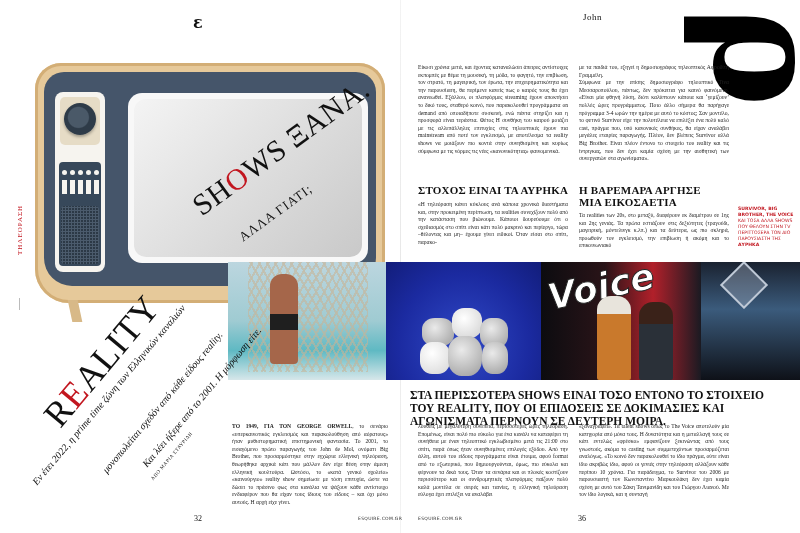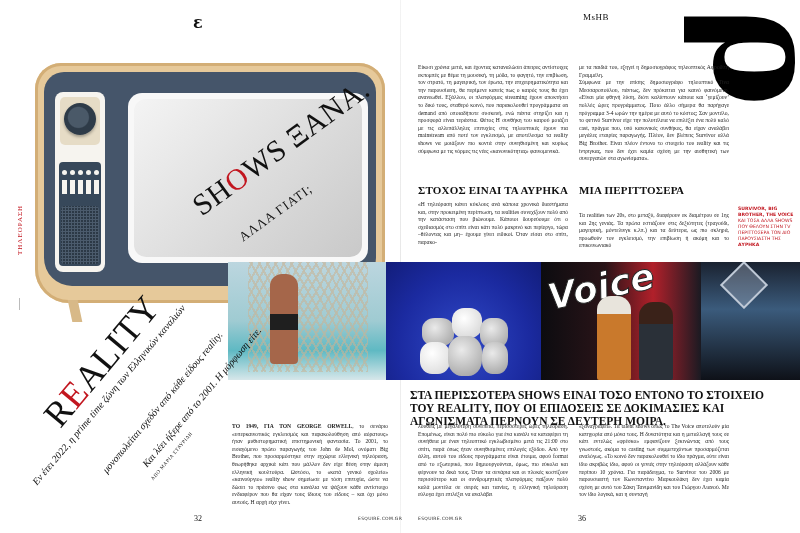--- a/index.html
+++ b/index.html
@@ -69,21 +69,21 @@
 
   .folio { font-size:8px; font-family:"Liberation Serif", serif; }
   .footer-url { font-size:4.5px; font-family:"DejaVu Sans",sans-serif; letter-spacing:0.3px; color:#333; }
 </style>
 </head>
 <body>
 
 <div class="abs spine"></div>
 
 <div class="abs logo-mark">ε</div>
-<div class="abs running-head">MsHB</div>
+<div class="abs running-head">John</div>
 <div class="abs big-letter">ρ</div>
 
 <div>
   <div class="abs tv"></div>
   <div class="abs tv-body"></div>
   <div class="abs tv-panel"></div>
   <div class="abs tv-knob-bg"></div>
   <div class="abs tv-knob"></div>
   <div class="abs tv-btnbar"></div>
   <div class="abs tv-dot" style="left:62px"></div>
@@ -148,21 +148,22 @@
 <div class="abs subhead" style="left:418px;top:184px;width:160px">ΣΤΟΧΟΣ ΕΙΝΑΙ ΤΑ ΑΥΡΗΚΑ</div>
 <div class="abs col" style="left:418px;top:201px;width:150px">
   <span>«Η τηλεόραση κάνει κύκλους ανά κάποια χρονικά διαστήματα και, στην προκειμένη περίπτωση, τα realities συνεχίζουν πολύ από την κατάσταση που βιώνουμε. Κάποιοι δουρεύουμε ότι ο σχεδιασμός στο σπίτι είναι κάτι πολύ μακρινό και περίεργο, τώρα –θέλοντας και μη– έχουμε γίνει ειδικοί. Όταν είσαι στο σπίτι, παρακο-</span>
 </div>
 
 <div class="abs col" style="left:579px;top:64px;width:150px">
   <span>με τα παιδιά του, εξηγεί η δημοσιογράφος τηλεοπτικός Αφροδίτη Γραμμέλη.</span><br>
   <span>Σύμφωνα με την επίσης δημοσιογράφο τηλεοπτικό Τίνα Μεσσαροπούλου, πάντως, δεν πρόκειται για καινό φαινόμενο. «Είναι μία φθηνή λύση, διότι καλύπτουν κάποια και ‘γεμίζουν’ πολλές ώρες προγράμματος. Ποιο άλλο σήμερα θα παρήγαγε πρόγραμμα 3-4 ωρών την ημέρα με αυτό το κόστος; Σαν μοντέλο, το φετινό Survivor είχε την πολυτέλεια να επιλέξει ένα πολύ καλό cast, πράγμα που, υπό κανονικές συνθήκες, θα είχαν αναλάβει μεγάλες εταιρίες παραγωγής. Πλέον, δεν βλέπεις Survivor αλλά Big Brother. Είναι πλέον έντονο το στοιχείο του reality και τις ίντριγκας, που δεν έχει καμία σχέση με την αισθητική των συνεργατών στα αγωνίσματα».</span>
 </div>
 <div class="abs subhead" style="left:579px;top:184px;width:160px">
-  <div>ΜΙΑ ΠΕΡΙΤΤΟΣΕΡΑ</div>
+  <div>Η ΒΑΡΕΜΑΡΑ ΑΡΓΗΣΕ</div>
+  <div>ΜΙΑ ΕΙΚΟΣΑΕΤΙΑ</div>
 </div>
 <div class="abs col" style="left:579px;top:212px;width:150px">
   <span>Τα realities των 20s, στο μεταξύ, διαφέρουν εκ διαμέτρου σε 1ης και 2ης γενιάς. Τα πρώτα εστιάζουν στις δεξιότητες (τραγούδι, μαγειρική, μόντελινγκ κ.λπ.) και τα δεύτερα, ως πιο σκληρά, προωθούν τον εγκλεισμό, την επιβίωση ή ακόμη και το επικοινωνιακό</span>
 </div>
 
 <div class="abs caption">
   <span class="strong">SURVIVOR, BIG BROTHER, THE VOICE</span>
   <span>ΚΑΙ ΤΟΣΑ ΑΛΛΑ SHOWS ΠΟΥ ΘΕΛΟΥΝ ΣΤΗΝ TV ΠΕΡΙΤΤΟΣΕΡΑ ΤΟΝ ΔΙΟ ΠΑΡΟΥΣΙΑΣΤΗ ΤΗΣ</span>
   <span class="strong">ΑΥΡΗΚΑ</span>
 </div>

